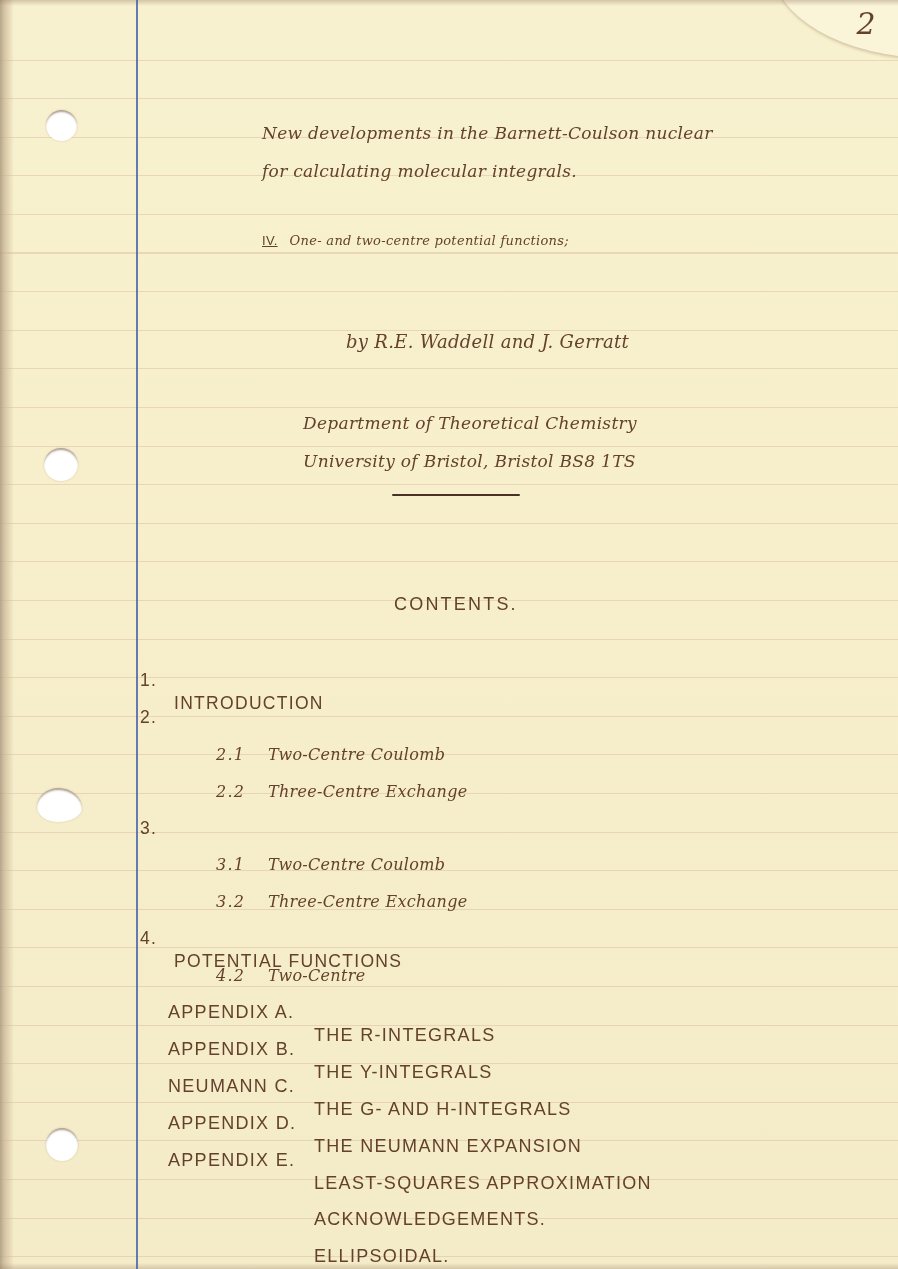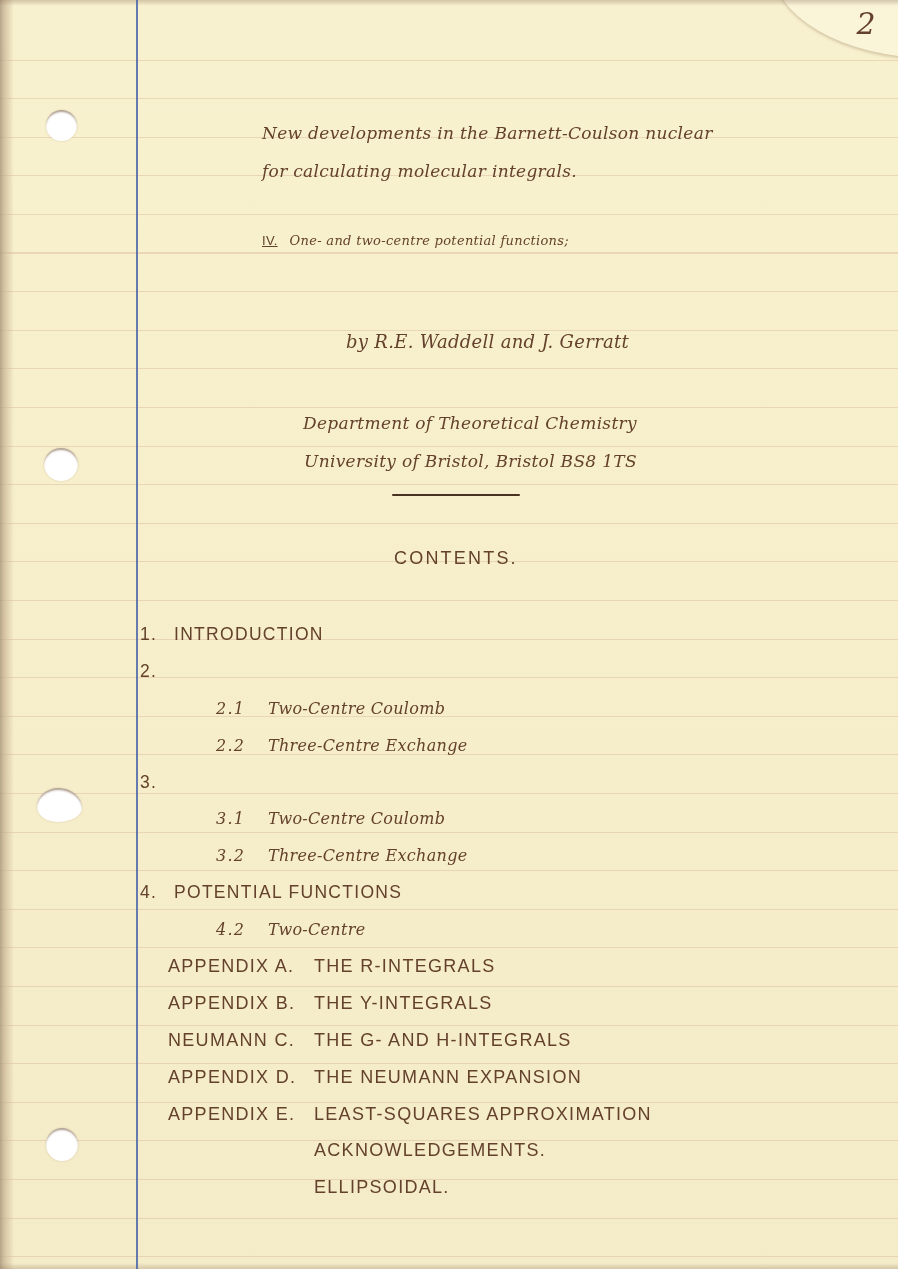--- a/index.html
+++ b/index.html
@@ -57,30 +57,31 @@
   .hole.h4{left:46px;top:1128px;width:32px;height:33px;}
 
   
   .script{
     font-family:"DejaVu Serif",serif;font-style:italic;
     letter-spacing:.3px;
   }
   .handcaps{
     font-family:"Liberation Sans",sans-serif;
     letter-spacing:1.3px;
+    margin-top:46px;
   }
   .abs{position:absolute;white-space:nowrap;}
 
   .page-number{right:22px;top:6px;font-size:30px;}
   .title-block{left:262px;top:114px;font-size:17px;line-height:38px;}
   .part-block{left:262px;top:222px;font-size:13px;line-height:38px;}
   .part-block .numeral{text-decoration:underline;margin-right:12px;font-style:normal;font-family:"Liberation Sans",sans-serif;}
   .part-line2{padding-left:38px;}
   .byline{left:308px;top:331px;font-size:18px;margin-left:38px;}
-  .affiliation{left:303px;top:404px;font-size:17px;line-height:38px;text-align:right;}
+  .affiliation{left:303px;top:404px;font-size:17px;line-height:38px;}
   .separator{
     position:absolute;left:392px;top:494px;width:128px;height:2px;
     background:#4a3222;border-radius:1px;
   }
   .contents-heading{left:394px;top:548px;font-size:18px;letter-spacing:2.2px;}
 
   
   .toc{position:absolute;left:140px;top:616px;right:30px;}
   .toc-row{display:flex;align-items:center;height:36.9px;white-space:nowrap;}
   .toc-row .num{flex:0 0 auto;}

